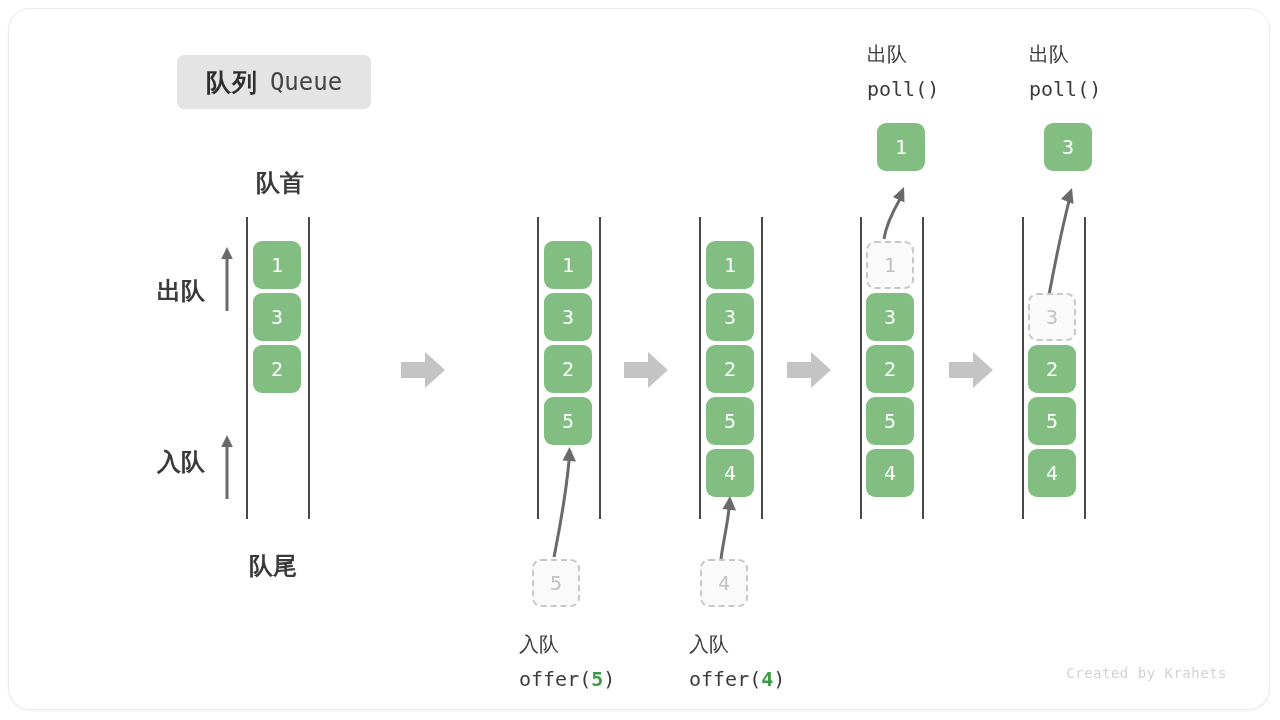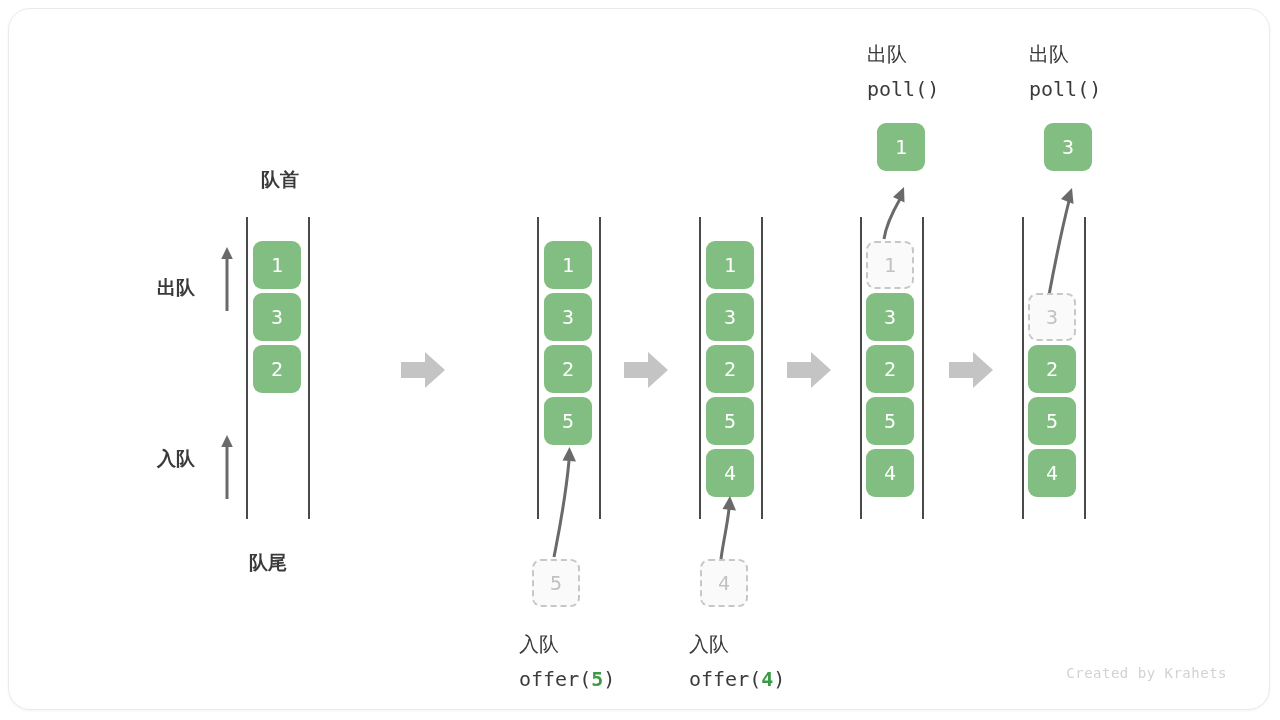--- a/index.html
+++ b/index.html
@@ -57,21 +57,21 @@
     font-family: "DejaVu Sans Mono", "Liberation Mono", monospace;
     font-size: 24px;
     font-weight: normal;
     color: #444444;
   }
 
   
   .lbl-cn-bold {
     position: absolute;
     font-family: Liberation Mono, monospace;
-    font-size: 19px;
+    font-size: 24px;
     font-weight: bold;
     color: #3a3a3a;
     white-space: nowrap;
   }
   .op-label {
     position: absolute;
     font-family: "DejaVu Sans Mono", "Liberation Mono", monospace;
     font-size: 20px;
     color: #3a3a3a;
     white-space: nowrap;
@@ -141,20 +141,24 @@
     letter-spacing: 0.5px;
     white-space: nowrap;
   }
 </style>
 </head>
 <body>
 
 <div id="canvas">
   <div class="card">
 
+    <div class="title-badge">
+      <span class="title-cn">队列</span>
+      <span class="title-en">Queue</span>
+    </div>
 
     <div class="lbl-cn-bold" style="left:240px; top:158px; width:62px; text-align:center;">队首</div>
     <div class="lbl-cn-bold" style="left:240px; top:541px; width:62px; ">队尾</div>
 
     <div class="lbl-cn-bold" style="left:148px; top:266px;">出队</div>
     <div class="lbl-cn-bold" style="left:148px; top:437px;">入队</div>
 
     <svg class="side-arrow" style="left:209px; top:236px; height:66px;" width="18" height="66">
       <line x1="9" y1="66" x2="9" y2="12" stroke="#6a6a6a" stroke-width="3"></line>
       <polygon points="9,2 3.2,14 14.8,14" fill="#6a6a6a"></polygon>

